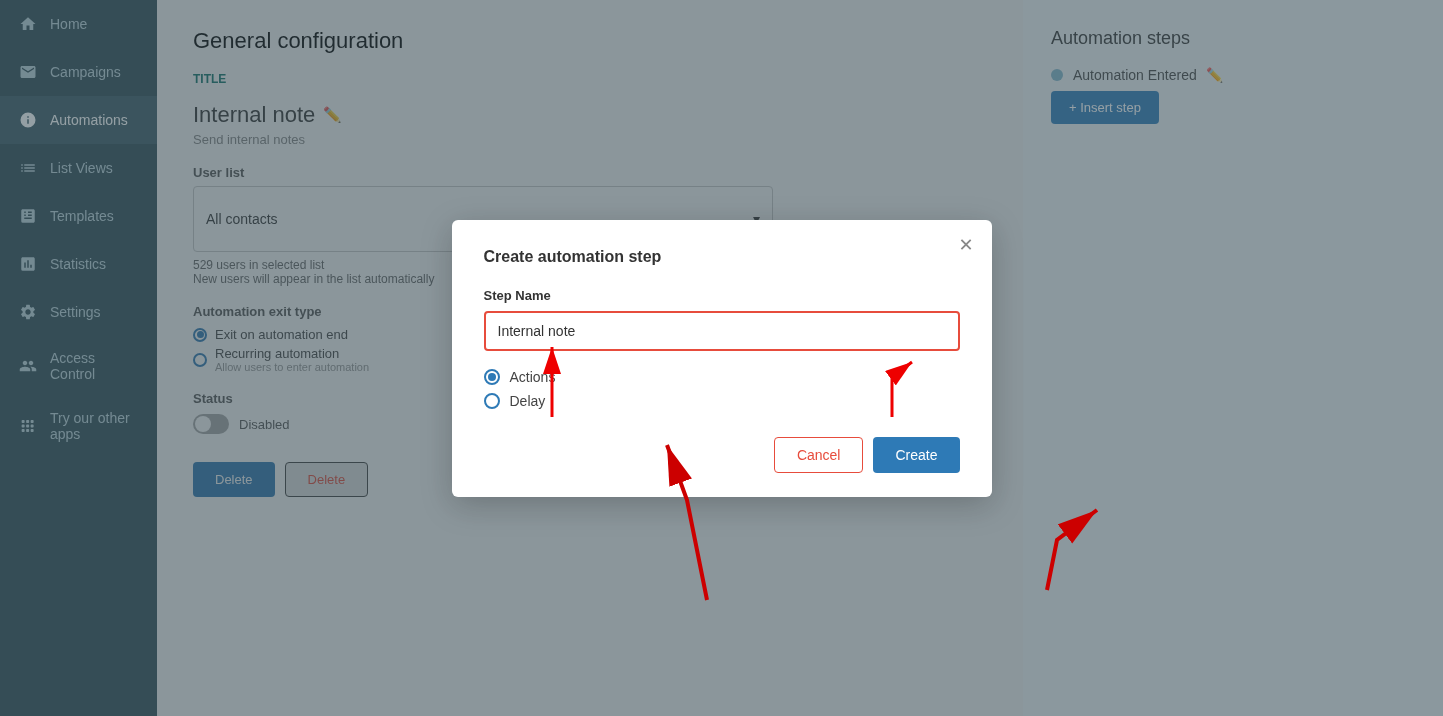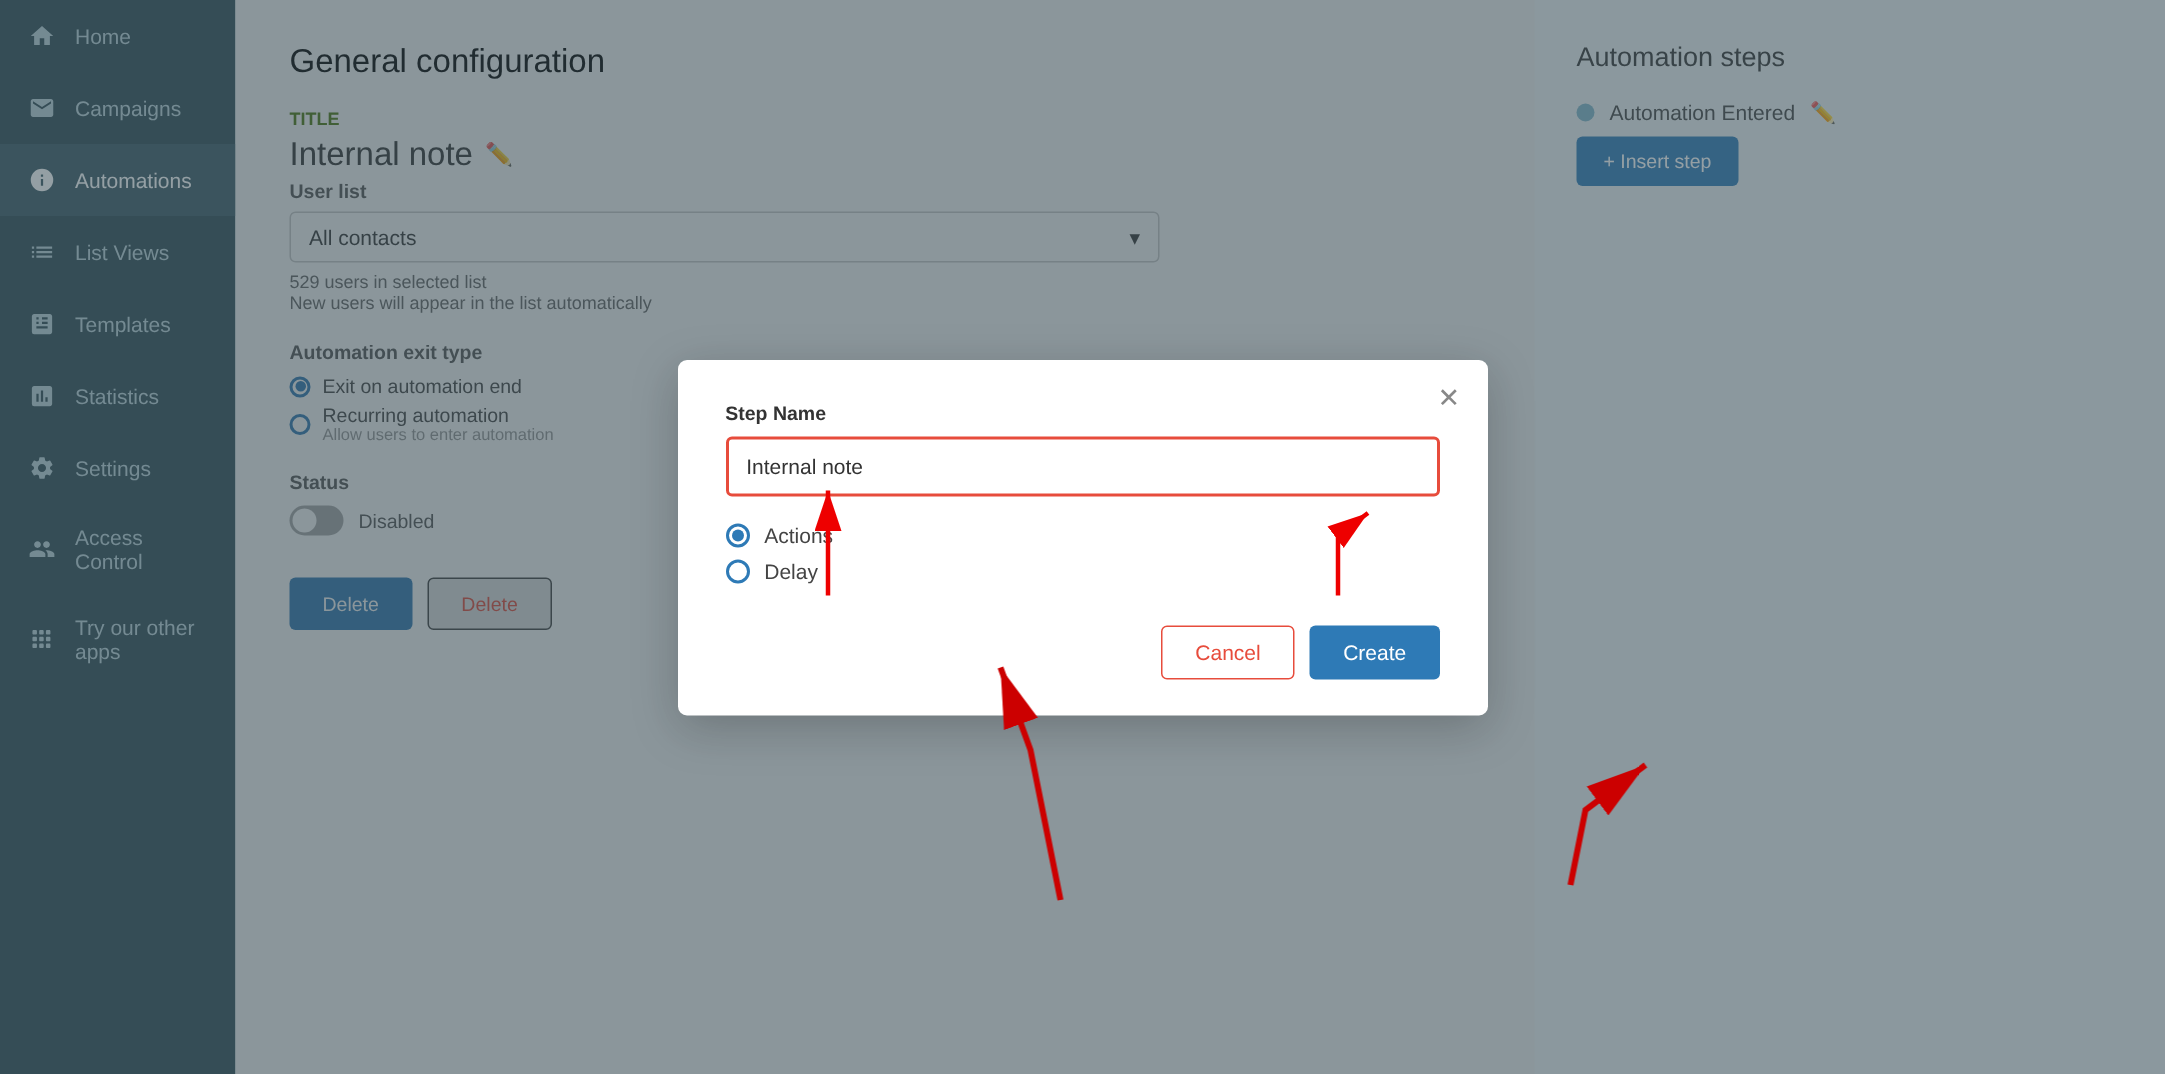--- a/index.html
+++ b/index.html
@@ -45,23 +45,23 @@
     }
     .page-title {
       font-size: 22px;
       font-weight: 400;
       color: #000000;
       margin-bottom: 18px;
     }
     .section-label {
       font-size: 12px;
       font-weight: 600;
-      color: #4d7c0f;
+      color: #0f766e;
       text-transform: uppercase;
-      margin-bottom: 4px;
+      margin-bottom: 16px;
     }
     .field-title {
       font-size: 22px;
       font-weight: 400;
       color: #333;
       display: flex;
       align-items: center;
       gap: 8px;
       margin-bottom: 4px;
     }
@@ -74,21 +74,21 @@
       font-size: 13px;
       font-weight: 600;
       color: #555;
       margin-bottom: 6px;
     }
     .dropdown-select {
       width: 100%;
       max-width: 580px;
       border: 1px solid #ccc;
       border-radius: 4px;
-      padding: 8px 12px;
+      padding: 24px 12px;
       font-size: 14px;
       color: #333;
       display: flex;
       align-items: center;
       justify-content: space-between;
       background: #fff;
       margin-bottom: 6px;
     }
     .user-count {
       font-size: 12px;
@@ -414,20 +414,21 @@
 <div class="main-content" style="position:relative;">
 
   <div class="page-area">
     <h1 class="page-title">General configuration</h1>
 
     <div class="section-label">Title</div>
     <div class="field-title">
       <span>Internal note</span>
       <span style="font-size:15px;color:#666;cursor:pointer;">✏️</span>
     </div>
+    <div class="field-subtitle">Send internal notes</div>
 
     <div class="user-list-label">User list</div>
     <div class="dropdown-select">
       <span>All contacts</span>
       <span>▾</span>
     </div>
     <div class="user-count">529 users in selected list</div>
     <div class="user-count">New users will appear in the list automatically</div>
 
     <div class="automation-exit-label">Automation exit type</div>
@@ -461,20 +462,21 @@
       <div class="step-dot"></div>
       <span class="step-name">Automation Entered</span>
       <span class="edit-icon">✏️</span>
     </div>
     <button class="insert-step-btn">+ Insert step</button>
   </div>
 
   <div class="overlay">
 
     <div class="modal">
+      <div class="modal-title">Create automation step</div>
       <button class="modal-close">✕</button>
 
       <div class="modal-field-label">Step Name</div>
       <input class="modal-input" type="text" value="Internal note" style="">
 
       <div class="modal-radio-group">
         <label class="modal-radio-item">
           <div class="modal-radio-circle filled"></div>
           <span>Actions</span>
         </label>

